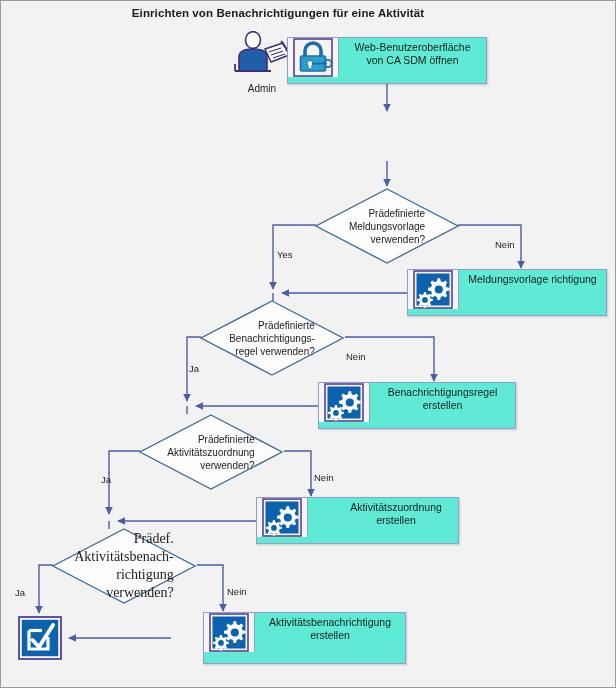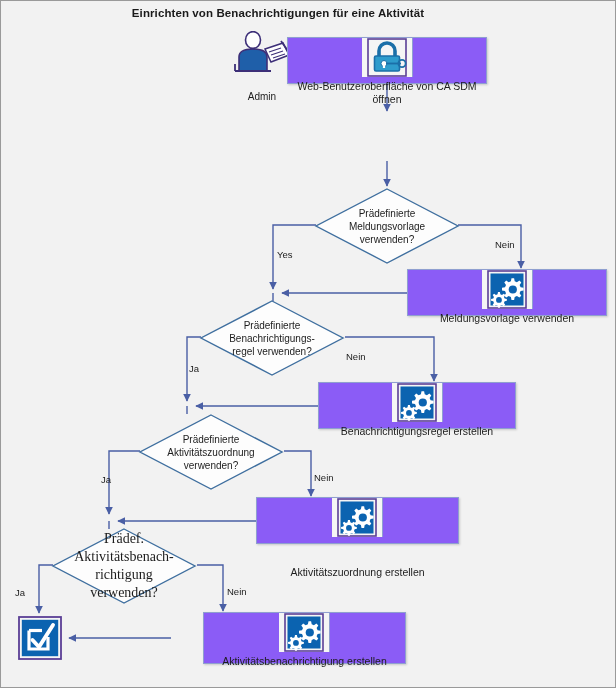--- a/index.html
+++ b/index.html
@@ -24,45 +24,44 @@
     position:absolute;left:0;top:6px;width:554px;
     text-align:center;
     font-size:11.5px;font-weight:bold;color:#1a1a1a;
     z-index:6;letter-spacing:.1px;
   }
   svg#wires{position:absolute;left:0;top:0;width:616px;height:688px;z-index:2;}
 
   
   .node{position:absolute;z-index:4;box-sizing:border-box;}
   .pbox{
-    display:flex;align-items:center;
-    background:#8b5cf6;
+    display:flex;align-items:flex-start;
+    background:#5eead4;
     border:1px solid #8f9fd0;
     box-shadow:1px 1px 2px rgba(0,0,0,.17);
-    flex-direction:column;
   }
   .pbox .iconcell{
     width:50px;min-width:50px;
     border-right:1px solid #8f9fd0;
     display:flex;align-items:center;justify-content:center;
     background:#f5f5f5;
   }
   .pbox .lbl{
     flex:1;display:flex;align-items:center;justify-content:center;
     padding:3px 8px;text-align:center;
     font-size:10.5px;color:#1c1c1c;line-height:1.25;
   }
 
   
   .dia{position:absolute;z-index:4;}
   .dia .shape{position:absolute;inset:0;}
   .dia .txt{
     position:absolute;inset:0;
     display:flex;align-items:center;justify-content:center;
-    text-align:center;font-size:10px;color:#1c1c1c;line-height:1.3;
+    text-align:right;font-size:10px;color:#1c1c1c;line-height:1.3;
     padding:0 26px;box-sizing:border-box;
     white-space:pre-line;
   }
 
   
   .freeicon{position:absolute;z-index:4;}
   .caption{
     position:absolute;text-align:center;font-size:10px;color:#1c1c1c;z-index:4;
   }
 
@@ -136,21 +135,21 @@
       <path d="M32,18 L50,12 L56,24 L38,31 Z" fill="#ffffff" stroke="#3d2f78" stroke-width="1.5"></path>
       <g stroke="#3d2f78" stroke-width="1.1">
         <path d="M36,21 L48,17"></path>
           <path d="M38,24 L50,20"></path>
           <path d="M40,27 L52,23"></path>
       </g>
 
       <path d="M48,10 L55,20" stroke="#3d2f78" stroke-width="1.8"></path>
     </svg>
   </div>
-  <div class="caption" style="left:225px;top:90px;width:72px;">Admin</div>
+  <div class="caption" style="left:225px;top:82px;width:72px;">Admin</div>
 
   <div class="node pbox" style="left:286px;top:36px;width:200px;height:47px;">
     <div class="iconcell">
       <svg class="ic" width="40" height="39" viewBox="0 0 40 39">
         <rect x="1" y="1" width="38" height="37" fill="#f5f5f5" stroke="#5b3f96" stroke-width="1.6"></rect>
 
         <path d="M12,19 L12,13 A8,8 0 0 1 28,13 L28,19" fill="none" stroke="#1b6fa8" stroke-width="3.6"></path>
 
         <rect x="7.5" y="18" width="25" height="15" rx="1.5" fill="#2e9ccc" stroke="#1b6fa8" stroke-width="1.6"></rect>
 
@@ -185,21 +184,21 @@
         <g fill="#ffffff">
           <path d="M24.5,8.3 l2.6,0 l0.6,3.0 l2.2,1.0 l2.5,-1.7 l1.9,1.9 l-1.7,2.5 l1.0,2.2 l3.0,0.6 l0,2.6 l-3.0,0.6 l-1.0,2.2 l1.7,2.5 l-1.9,1.9 l-2.5,-1.7 l-2.2,1.0 l-0.6,3.0 l-2.6,0 l-0.6,-3.0 l-2.2,-1.0 l-2.5,1.7 l-1.9,-1.9 l1.7,-2.5 l-1.0,-2.2 l-3.0,-0.6 l0,-2.6 l3.0,-0.6 l1.0,-2.2 l-1.7,-2.5 l1.9,-1.9 l2.5,1.7 l2.2,-1.0 Z"></path>
         </g>
         <circle cx="25.8" cy="19.5" r="4.1" fill="#0b63b0"></circle>
         <g fill="#ffffff">
           <path d="M11.0,22.0 l1.9,0 l0.45,2.2 l1.6,0.7 l1.85,-1.25 l1.4,1.4 l-1.25,1.85 l0.7,1.6 l2.2,0.45 l0,1.9 l-2.2,0.45 l-0.7,1.6 l1.25,1.85 l-1.4,1.4 l-1.85,-1.25 l-1.6,0.7 l-0.45,2.2 l-1.9,0 l-0.45,-2.2 l-1.6,-0.7 l-1.85,1.25 l-1.4,-1.4 l1.25,-1.85 l-0.7,-1.6 l-2.2,-0.45 l0,-1.9 l2.2,-0.45 l0.7,-1.6 l-1.25,-1.85 l1.4,-1.4 l1.85,1.25 l1.6,-0.7 Z"></path>
         </g>
         <circle cx="11.95" cy="29.9" r="2.9" fill="#0b63b0"></circle>
       </svg>
     </div>
-    <div class="lbl">Meldungsvorlage verwenden</div>
+    <div class="lbl">Meldungsvorlage richtigung</div>
   </div>
 
   <div class="dia" style="left:198px;top:298px;width:146px;height:78px;">
     <svg class="shape" width="146" height="78" viewBox="0 0 146 78">
       <polygon points="73,2 144,39 73,76 2,39" fill="#fdfdfd" stroke="#3f6f9f" stroke-width="1.4"></polygon>
     </svg>
     <div class="txt" style="padding:0 14px;">Prädefinierte
 Benachrichtigungs-
 regel verwenden?</div>
   </div>

